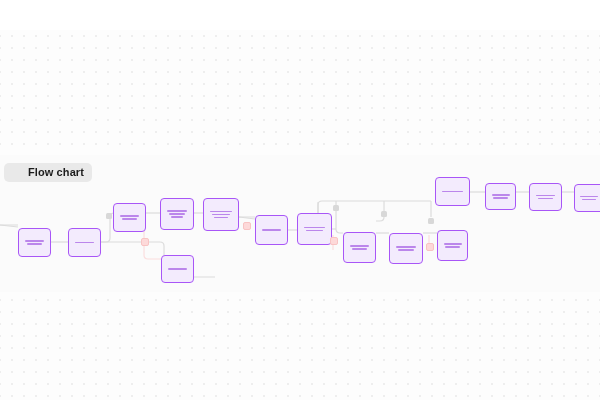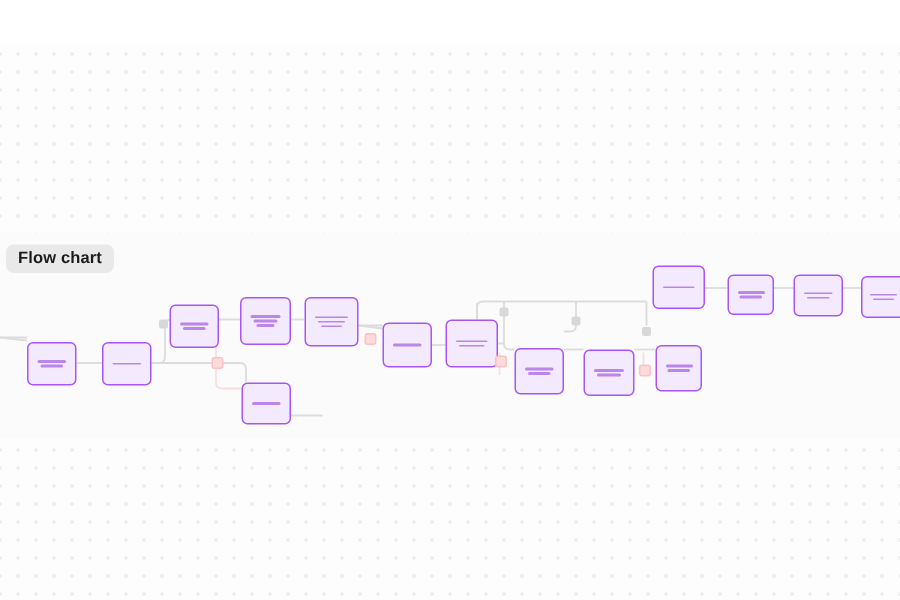--- a/index.html
+++ b/index.html
@@ -30,21 +30,21 @@
   }
   .canvas-inner{
     position:absolute;left:0;top:0;width:600px;height:137px;overflow:hidden;
   }
 
   
   .title-pill{
     position:absolute;left:4px;top:163px;
     background:#e9e9e9;
     border-radius:5px;
-    padding:3px 8px 4px 8px;
+    padding:3px 8px 4px 24px;
     font-size:11px;
     font-weight:bold;
     color:#1c1c1c;
     letter-spacing:.1px;
     line-height:12px;
     white-space:nowrap;
   }
 
   
   .edges{position:absolute;left:0;top:0;width:600px;height:137px;}

